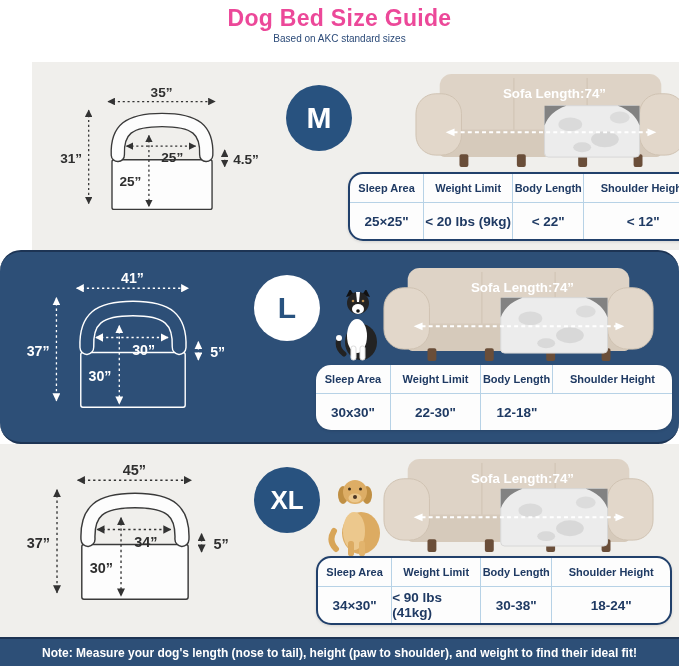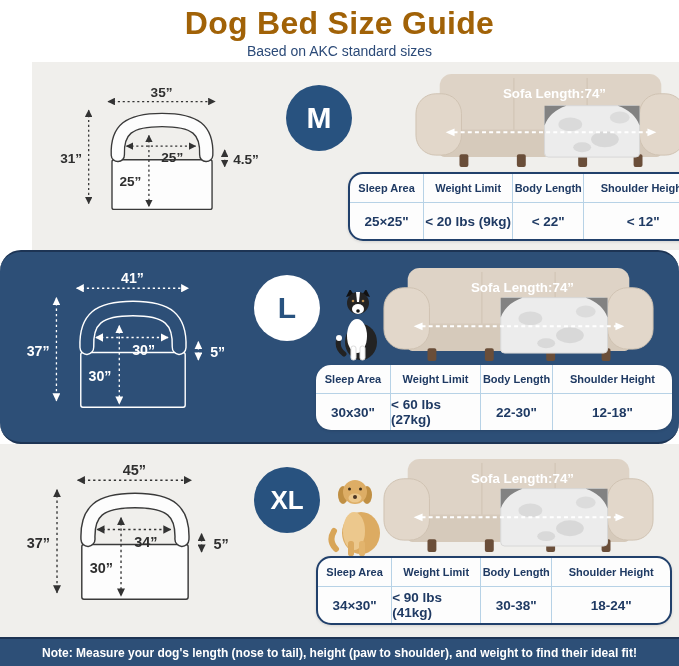--- a/index.html
+++ b/index.html
@@ -1,21 +1,21 @@
 <!DOCTYPE html>
 <html><head>
 <meta charset="utf-8">
 <style>
   html,body{margin:0;padding:0;background:#ffffff;}
   .canvas{position:relative;width:679px;height:666px;background:#ffffff;
           font-family:"Liberation Sans",sans-serif;overflow:hidden;}
   
   .hdr{position:absolute;top:0;left:0;width:679px;height:62px;text-align:center;background:#ffffff;}
-  .hdr h1{margin:5px 0 0;font-size:32px;font-weight:800;color:#a16207;letter-spacing:.3px;}
-  .hdr p{margin:1px 0 0;font-size:14px;font-weight:500;color:#2b4a78;}
+  .hdr h1{margin:5px 0 0;font-size:23px;font-weight:800;color:#ec4899;letter-spacing:.3px;}
+  .hdr p{margin:1px 0 0;font-size:10px;font-weight:500;color:#2b4a78;}
   
   .band{position:absolute;left:0;width:679px;}
   .band.light{background:#f0efec;}
   .band.dark{background:#2d4f77;border-top:2px solid #1d3454;border-bottom:2px solid #1d3454;box-sizing:border-box;border-radius:21px;}
   #sec-m{top:62px;height:188px;margin-left:32px;}
   #sec-l{top:250px;height:194px;}
   #sec-xl{top:444px;height:193px;}
   
   .badge{position:absolute;left:254px;top:23px;width:66px;height:66px;border-radius:50%;
          display:flex;align-items:center;justify-content:center;font-weight:800;font-size:30px;}
@@ -200,21 +200,20 @@
       <polygon points="247,63 238,59 238,67" fill="#ffffff"></polygon>
       <text x="144" y="28" text-anchor="middle" font-size="13.5" font-weight="700" fill="#ffffff">Sofa Length:74”</text>
     </svg>
 
     <div class="size-table" style="top:113px">
       <div class="th cb">Sleep Area</div>
       <div class="th cb">Weight Limit</div>
       <div class="th cb">Body Length</div>
       <div class="th">Shoulder Height</div>
       <div class="td cb">30x30"</div>
-      <div class="td cb">&lt; 60 lbs (27kg)</div>
       <div class="td cb">22-30"</div>
       <div class="td">12-18"</div>
     </div>
   </div>
 
   <div class="band light" id="sec-xl">
 
     <svg class="abs" style="left:25px;top:18px" width="222" height="150" viewBox="0 0 215 140" preserveAspectRatio="none">
       <defs>
         <marker id="ah-x" viewBox="0 0 8 8" refX="7.2" refY="4" markerWidth="6" markerHeight="6" orient="auto-start-reverse">

